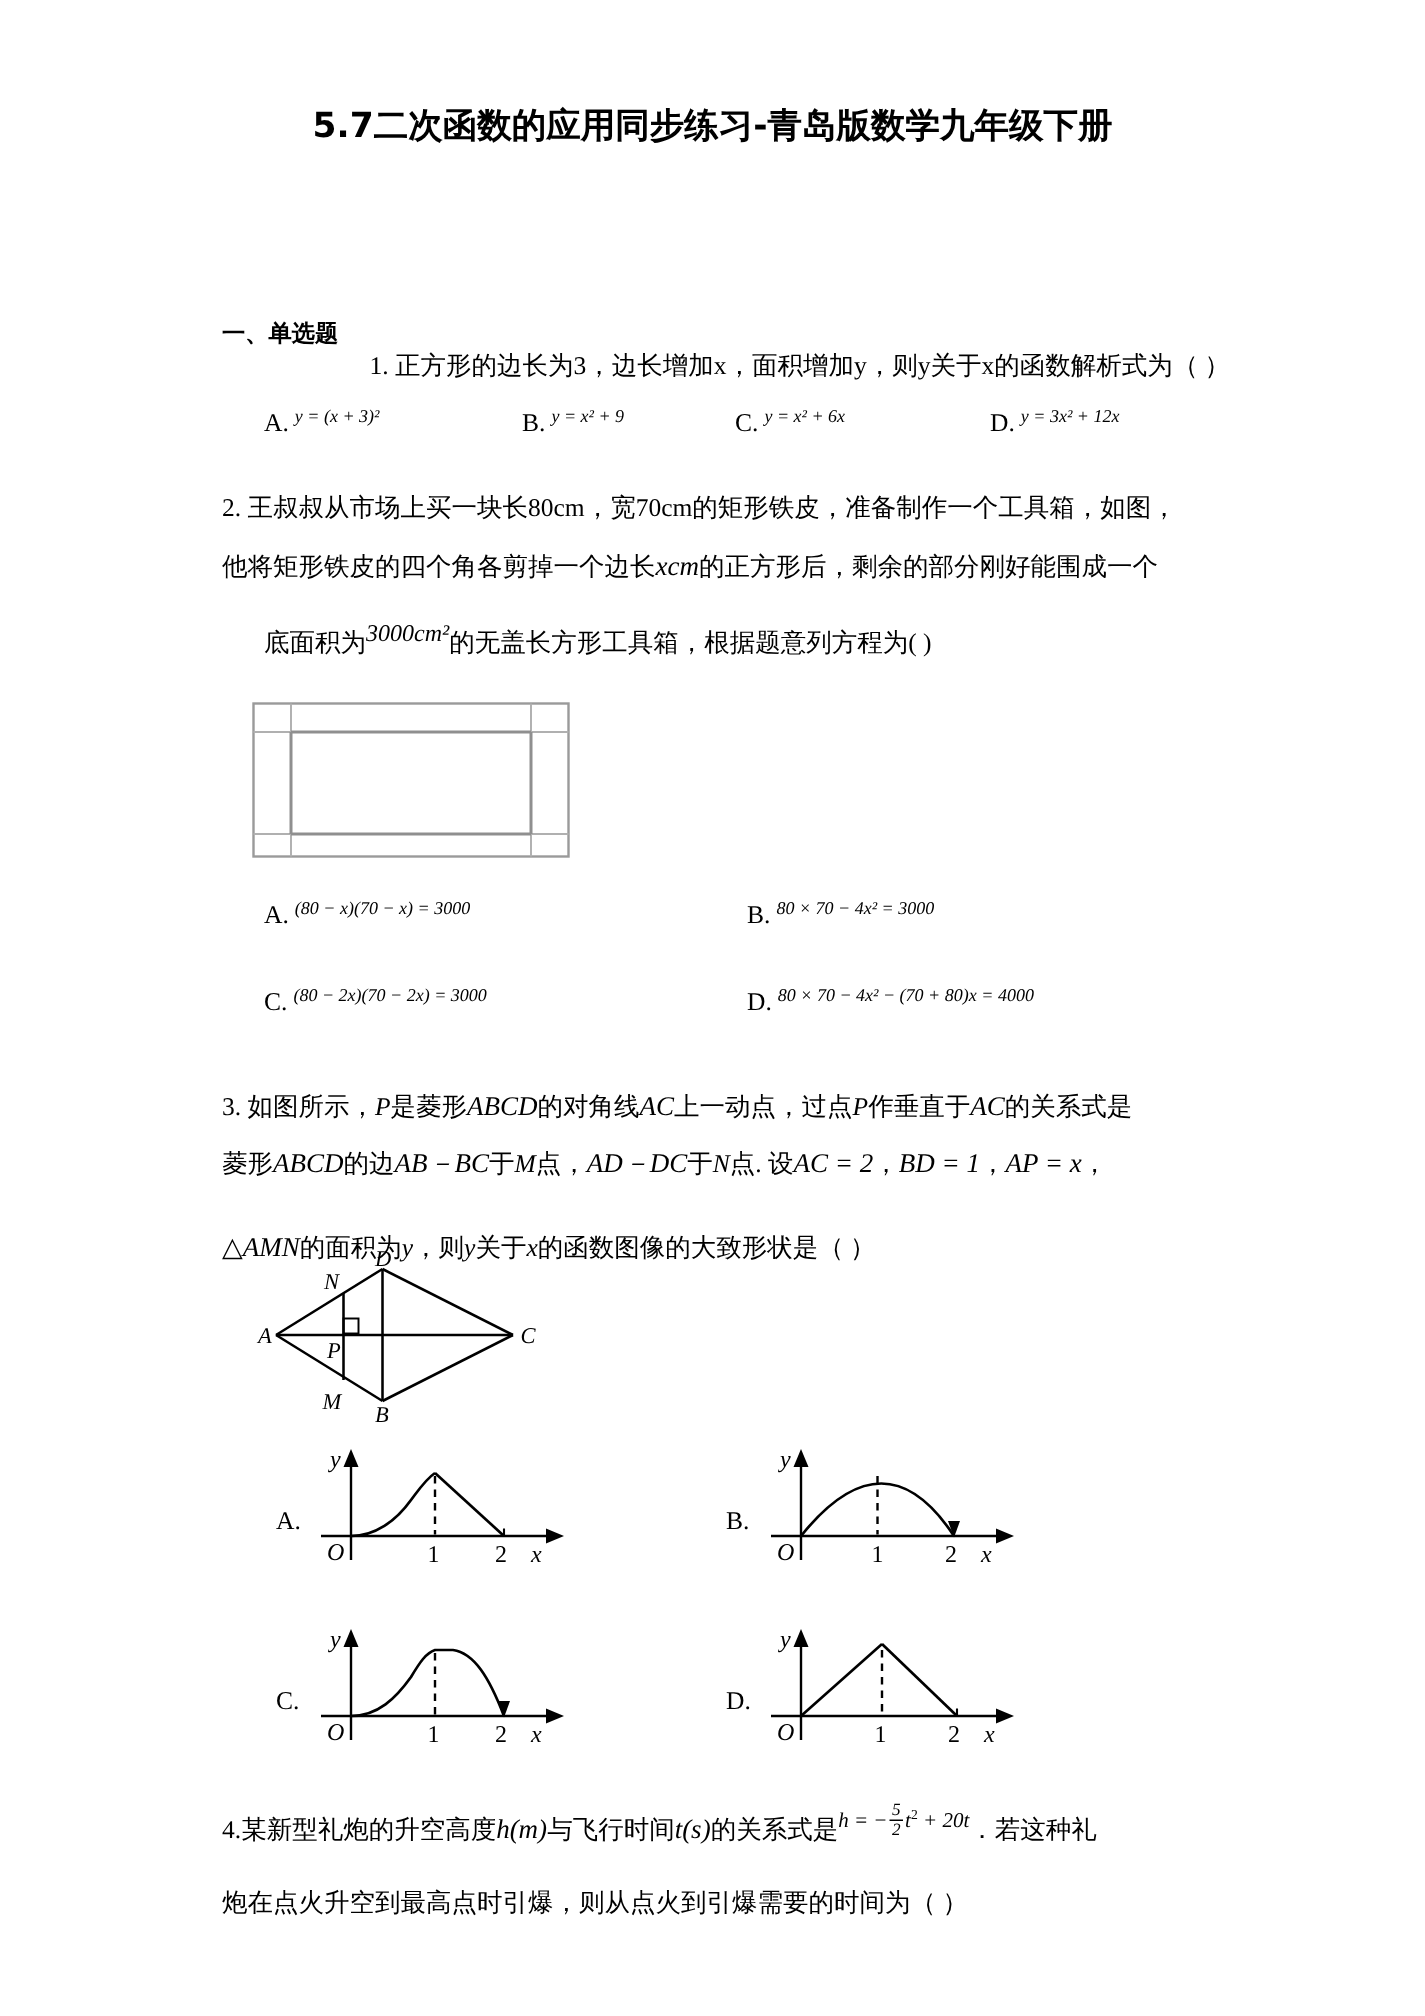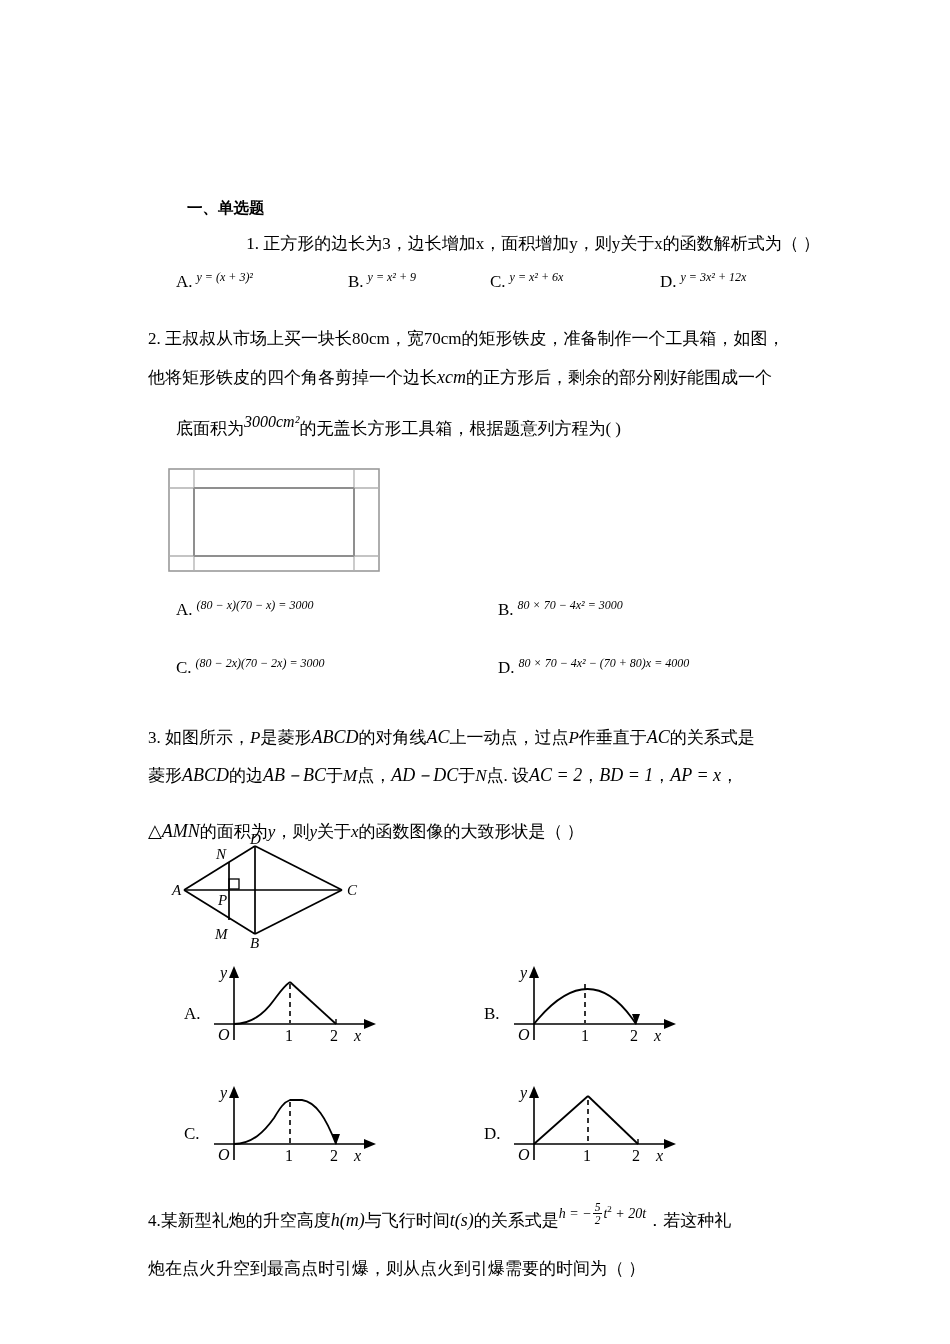--- a/index.html
+++ b/index.html
@@ -43,25 +43,24 @@
   }
   .blank {
     display: inline-block;
     border-bottom: 1.4px solid #000;
     width: 80px;
     vertical-align: baseline;
   }
   .section-head {
     position: absolute;
     left: 148px;
-    top: 198px;
+    top: 212px;
     font-family: "DejaVu Sans", sans-serif;
     font-weight: bold;
     font-size: 15.5px;
-    margin-left: 39px;
   }
   .qtext {
     position: absolute;
     left: 148px;
     width: 672px;
     font-size: 17px;
     line-height: 38px;
     text-align: left;
   }
   .qtext.just { text-align: justify; text-justify: inter-character; }
@@ -139,20 +138,21 @@
     font-size: 17px;
   }
   svg { display: block; overflow: visible; }
   .q-num { white-space: nowrap; }
 </style>
 </head>
 <body>
 
 <div class="page">
 
+  <div class="doc-title">5.7二次函数的应用同步练习-青岛版数学九年级下册</div>
 
 
   <div class="section-head">一、单选题</div>
 
   <div class="qtext" style="top:225px;text-align:right;">
     <span class="q-num">1.</span>
     <span>正方形的边长为3，边长增加x，面积增加y，则y关于x的函数解析式为（   ）</span>
   </div>
 
   <div class="optrow" style="top:272px; height:34px;">

